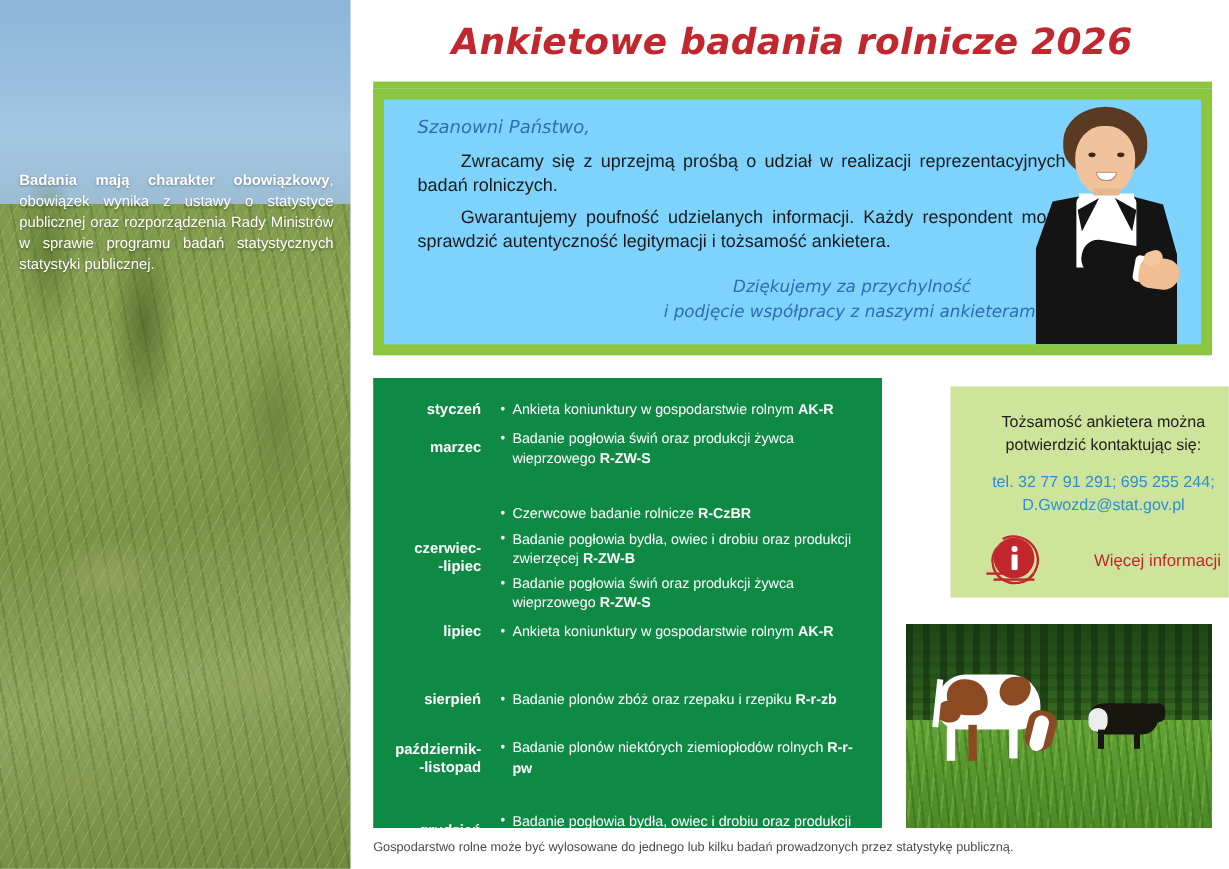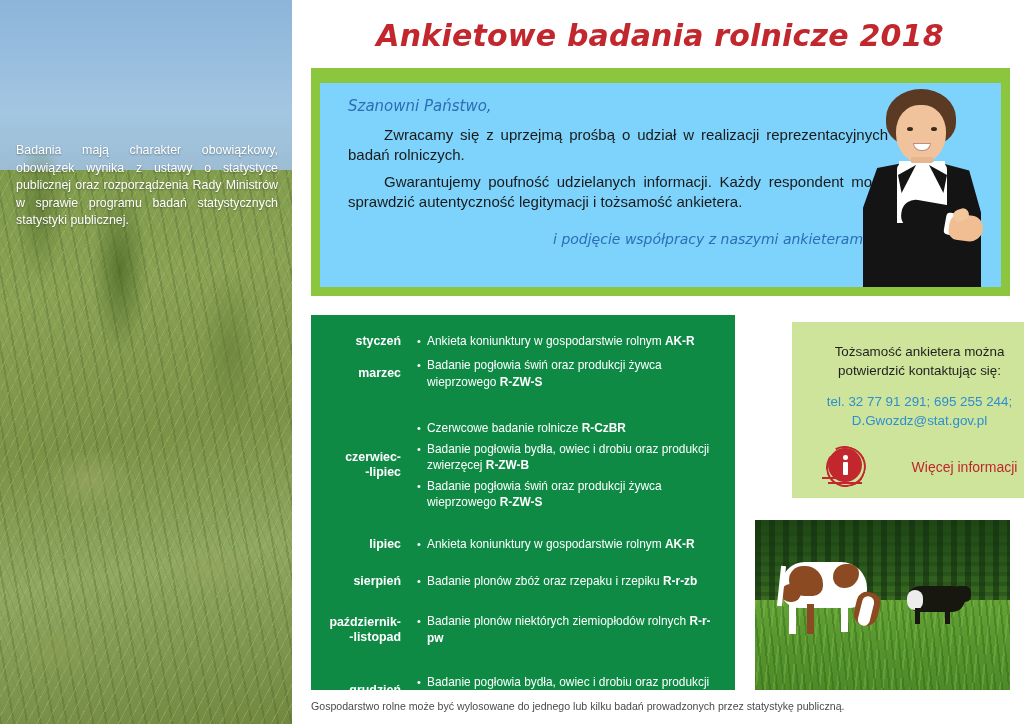--- a/index.html
+++ b/index.html
@@ -95,21 +95,21 @@
   }
   .logo-text { line-height: 1.25; }
   .logo-text .l1 { font-size: 17px; color: #1a1a1a; font-family:"Liberation Sans", sans-serif; }
   .logo-text .l2 { font-size: 12.5px; color: #1a1a1a; font-family:"Liberation Sans", sans-serif; }
 
   #sidebar-note {
     position: absolute; left: 16px; top: 142px; width: 262px;
     color: #ffffff; font-size: 12.4px; line-height: 1.42;
     text-align: justify; text-shadow: 0 1px 2px rgba(0,0,0,.35);
   }
-  #sidebar-note b { font-weight: 400; margin-top: 43px; }
+  #sidebar-note b { font-weight: 700; margin-top: 43px; }
 
   
   #poster-title {
     position: absolute; left: 310px; top: 18px; width: 700px;
     text-align: center;
     font-family: "DejaVu Sans", sans-serif;
     font-style: italic; font-weight: 700;
     font-size: 30px; color: #C1272D; letter-spacing: .2px;
   }
   #title-rule {
@@ -260,29 +260,30 @@
     <div class="wheat-sky"></div>
     <div class="wheat-field"></div>
     <div class="wheat-ears"></div>
 
 
     <div id="sidebar-note">
       <b>Badania mają charakter obowiązkowy</b><span>, obowiązek wynika z ustawy o statystyce publicznej oraz rozporządzenia Rady Ministrów w sprawie programu badań statystycznych statystyki publicznej.</span>
     </div>
   </div>
 
-  <div id="poster-title">Ankietowe badania rolnicze 2018</div>
+  <div id="poster-title">Ankietowe badania rolnicze 2026</div>
   <div id="title-rule"></div>
 
   <div id="letter-box">
     <div id="letter-inner">
       <div class="salut">Szanowni Państwo,</div>
       <div class="para">Zwracamy się z uprzejmą prośbą o udział w realizacji reprezentacyjnych badań rolniczych.</div>
       <div class="para">Gwarantujemy poufność udzielanych informacji. Każdy respondent może sprawdzić autentyczność legitymacji i tożsamość ankietera.</div>
       <div class="closing">
+        <div>Dziękujemy za przychylność</div>
         <div>i podjęcie współpracy z naszymi ankieterami</div>
       </div>
 
       <div id="surveyor">
         <span class="sv-hair"></span>
         <span class="sv-face"></span>
         <span class="sv-eye l"></span>
         <span class="sv-eye r"></span>
         <span class="sv-smile"></span>
         <span class="sv-neck"></span>
@@ -335,31 +336,31 @@
           <span class="sbul">•</span>
           <span class="stxt"><span>Badanie pogłowia bydła, owiec i drobiu oraz produkcji zwierzęcej </span><b>R-ZW-B</b></span>
         </div>
         <div class="sitem">
           <span class="sbul">•</span>
           <span class="stxt"><span>Badanie pogłowia świń oraz produkcji żywca wieprzowego </span><b>R-ZW-S</b></span>
         </div>
       </div>
     </div>
 
-    <div class="srow" style="margin-top:18px;">
+    <div class="srow" style="">
       <div class="smonth">lipiec</div>
       <div class="sitems">
         <div class="sitem">
           <span class="sbul">•</span>
           <span class="stxt"><span>Ankieta koniunktury w gospodarstwie rolnym </span><b>AK-R</b></span>
         </div>
       </div>
     </div>
 
-    <div class="srow" style="margin-top:12px;justify-content:center;">
+    <div class="srow" style="margin-top:32px;justify-content:center;">
       <div class="smonth">sierpień</div>
       <div class="sitems">
         <div class="sitem">
           <span class="sbul">•</span>
           <span class="stxt"><span>Badanie plonów zbóż oraz rzepaku i rzepiku </span><b>R-r-zb</b></span>
         </div>
       </div>
     </div>
 
     <div class="srow" style="margin-top:16px;justify-content:flex-end;">

